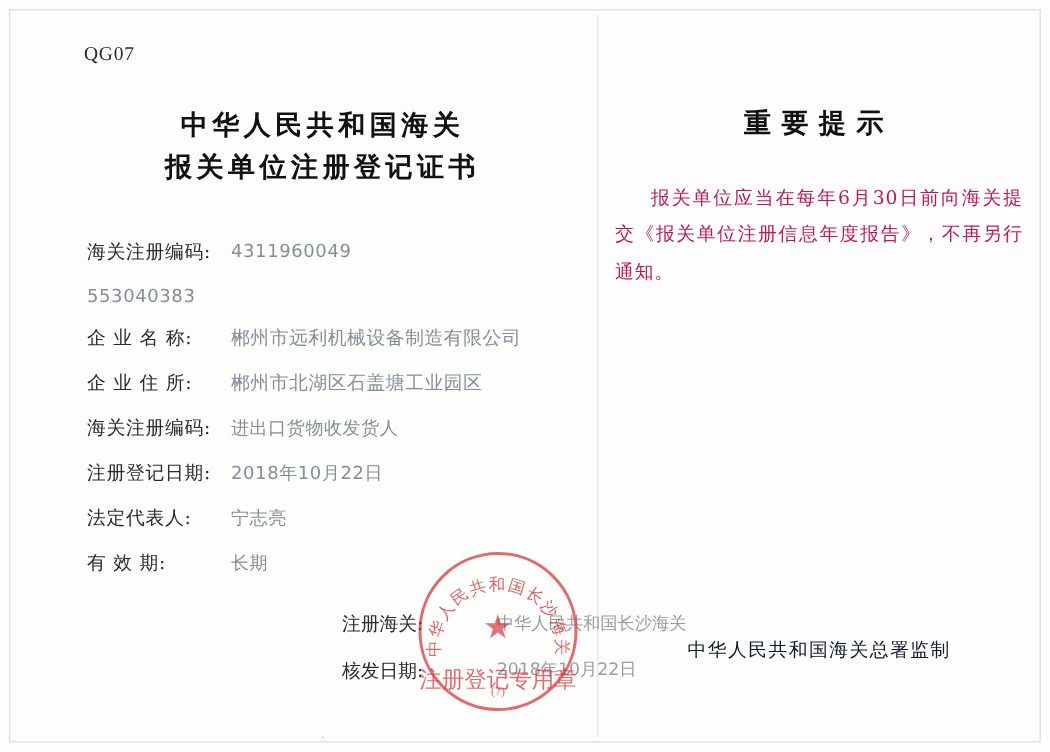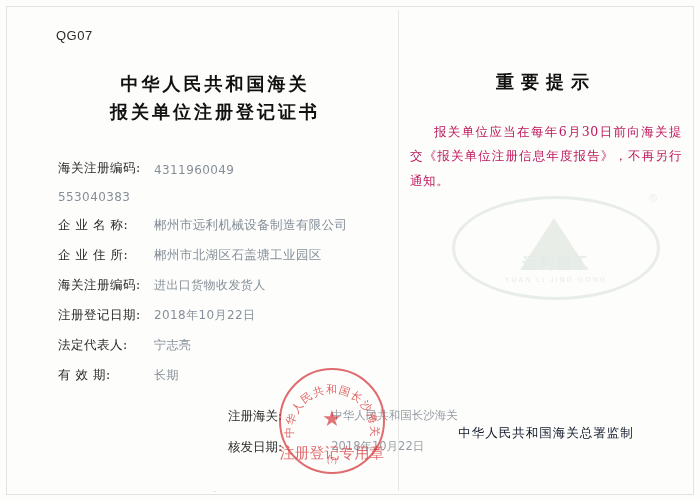--- a/index.html
+++ b/index.html
@@ -39,21 +39,21 @@
     width: 1px;
     height: 481px;
     background: #e6e6e4;
   }
 
   
   .form-code {
     position: absolute;
     left: 56px;
     top: 28px;
-    font-family: Liberation Sans, sans-serif;
+    font-family: Liberation Serif, serif;
     font-size: 13px;
     letter-spacing: 0.5px;
     color: #2b2b2b;
   }
 
   
   .left {
     position: absolute;
     left: 40px;
     top: 70px;
@@ -71,21 +71,21 @@
     line-height: 1.55;
     color: #111;
   }
 
   .fields {
     margin-top: 34px;
     padding-left: 18px;
   }
   .field-row {
     display: flex;
-    align-items: flex-end;
+    align-items: flex-start;
     margin-bottom: 13px;
     font-size: 12px;
   }
   .field-label {
     width: 96px;
     flex: 0 0 96px;
     font-family: "DejaVu Serif", serif;
     font-size: 12.5px;
     color: #2a2a2a;
     letter-spacing: 0.5px;
@@ -382,24 +382,17 @@
     <div class="stamp-star">★</div>
     <div class="stamp-bottom">注册登记专用章</div>
     <div class="stamp-num">(7)</div>
   </div>
 
   <div class="right">
     <div class="right-title">重要提示</div>
     <div class="right-body">报关单位应当在每年6月30日前向海关提交《报关单位注册信息年度报告》，不再另行通知。</div>
   </div>
 
-  <div class="watermark">
-    <div class="wm-ellipse"></div>
-    <div class="wm-mountain"></div>
-    <div class="wm-text">远利精工</div>
-    <div class="wm-sub">YUAN LI JING GONG</div>
-    <div class="wm-r">®</div>
-  </div>
 
   <div class="right-footer">中华人民共和国海关总署监制</div>
 
   <div class="bottom-mark">.</div>
 </div>
 
 </body></html>

